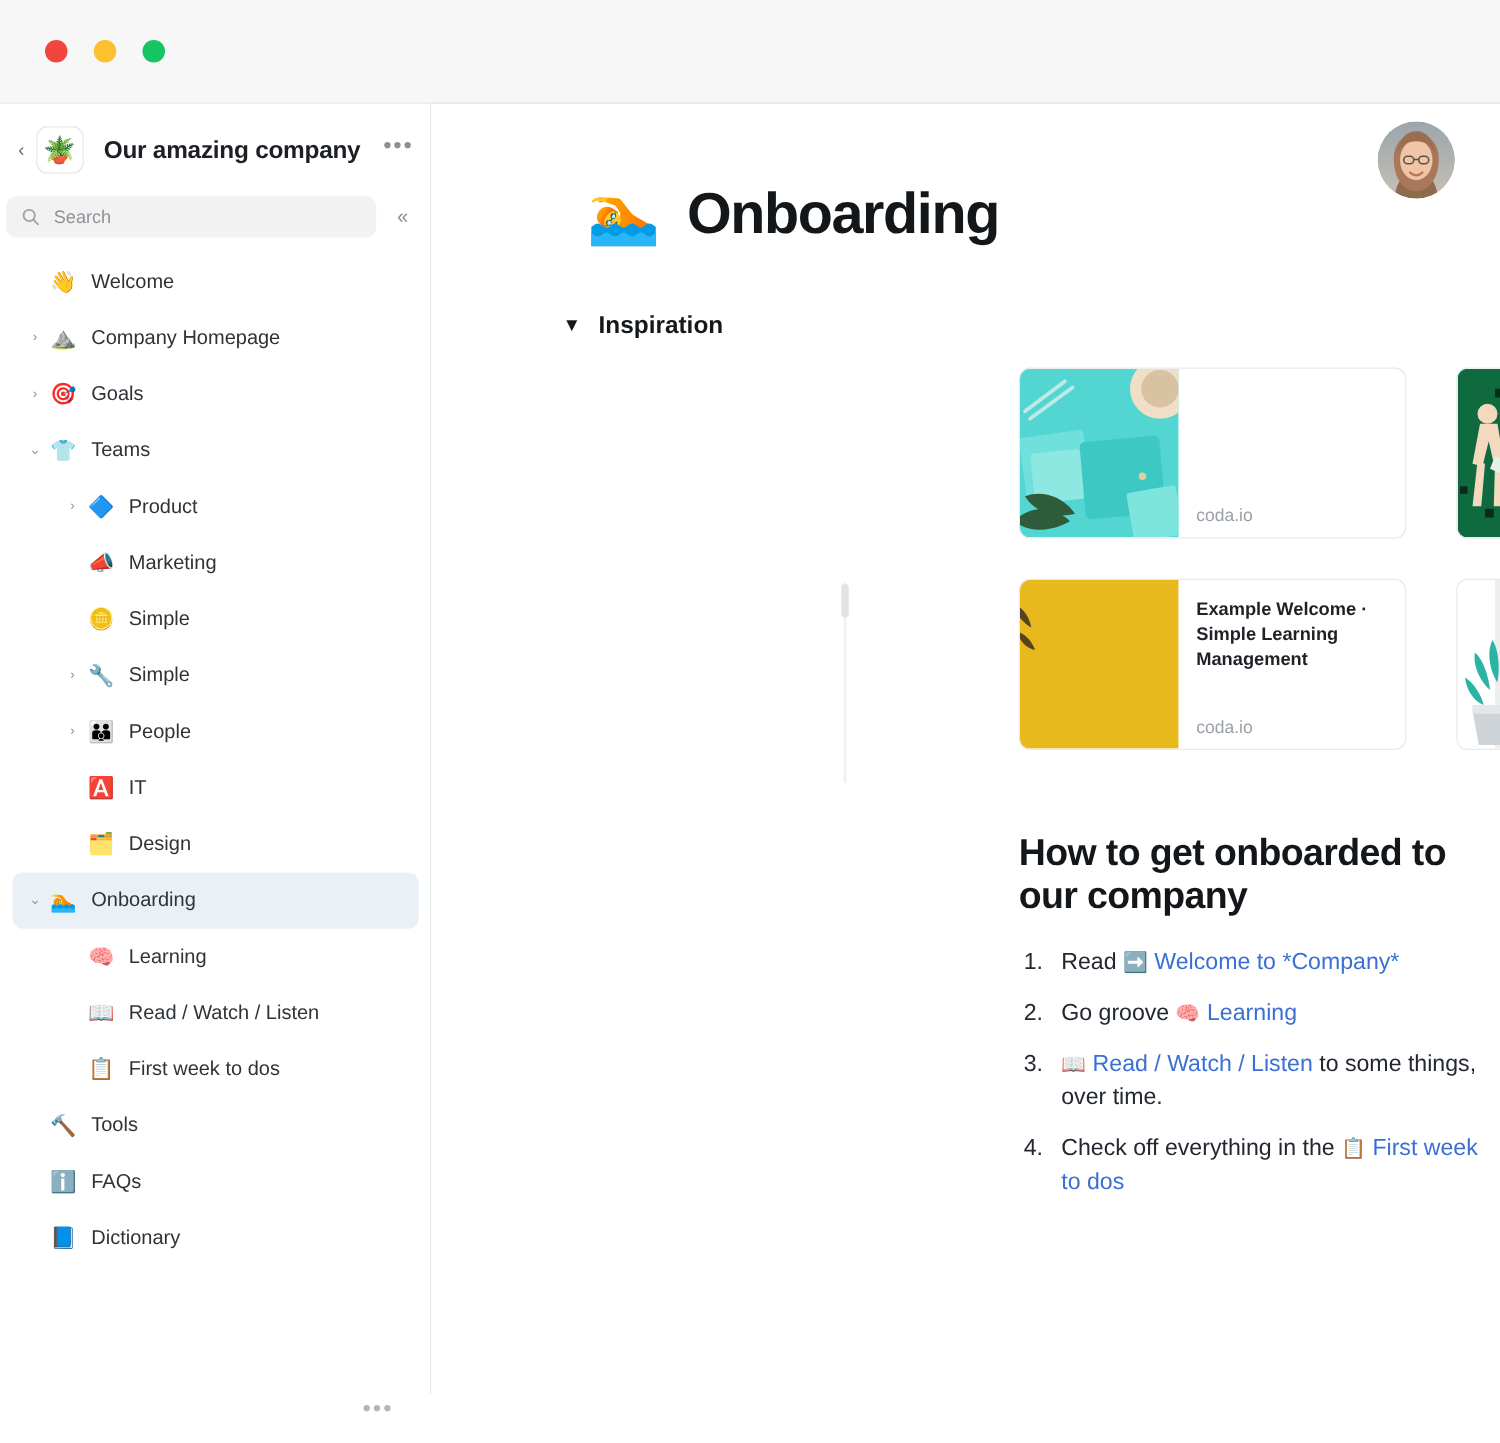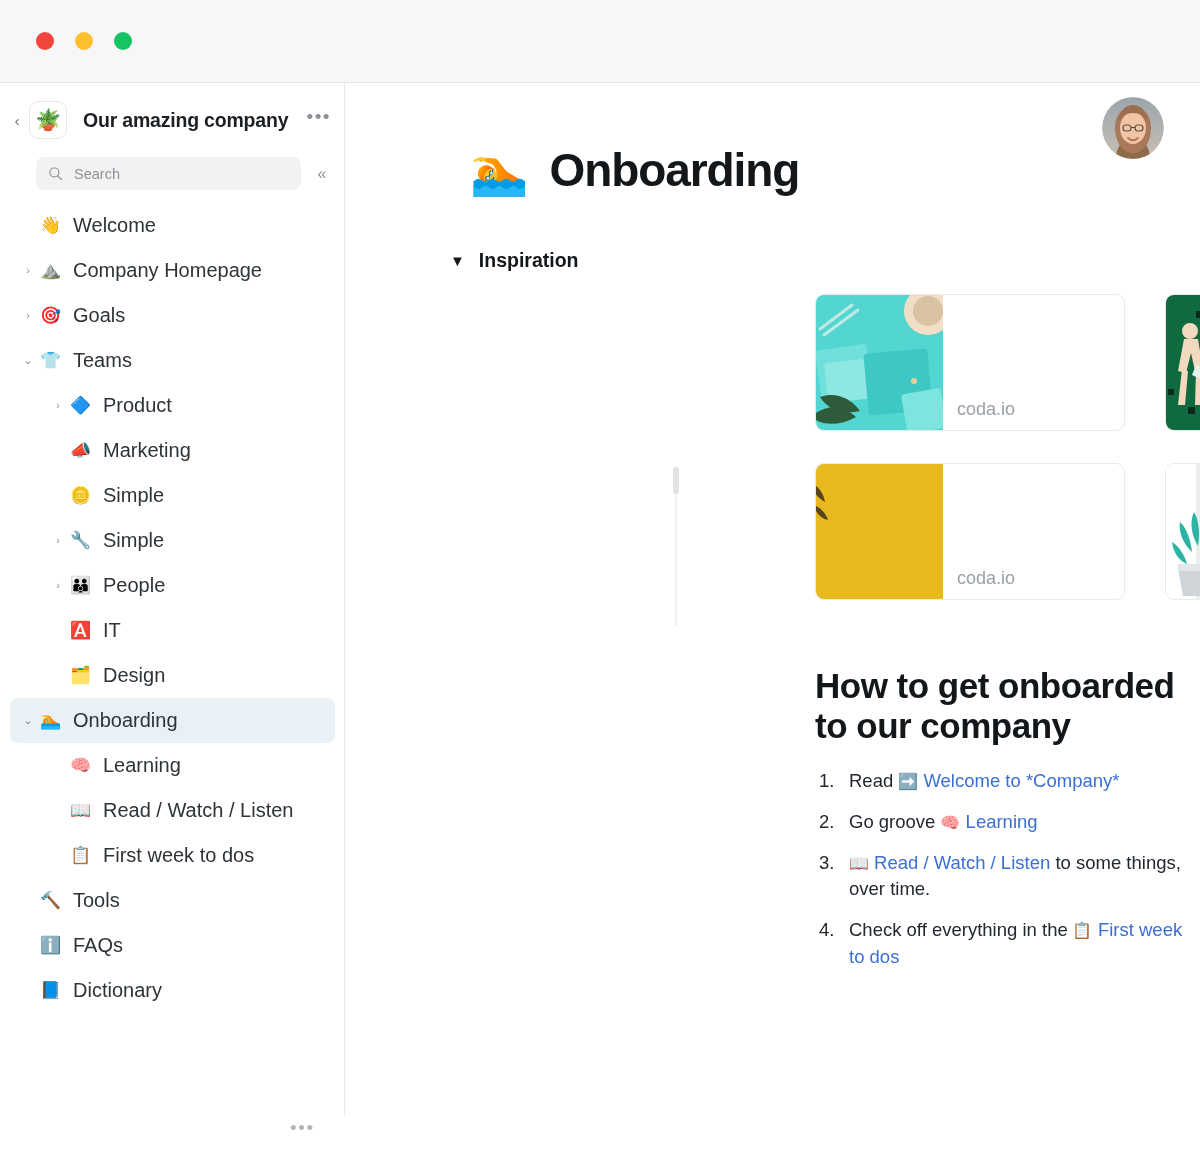--- a/index.html
+++ b/index.html
@@ -77,21 +77,21 @@
     flex: 1;
   }
   .doc-more {
     color: #8b9096; font-size: 19px; letter-spacing: 1.5px;
     line-height: 10px; cursor: pointer; padding-bottom: 7px;
   }
 
   
   .search-row {
     display: flex; align-items: center;
-    padding: 14px 10px 0 36px;
+    padding: 14px 10px 0 5px;
     gap: 8px;
   }
   .search-box {
     flex: 1;
     height: 33px;
     background: #f2f2f3;
     border-radius: 8px;
     display: flex; align-items: center;
     padding: 0 12px;
     gap: 11px;
@@ -120,21 +120,21 @@
     color: #8b9096; font-size: 11px;
     line-height: 1;
   }
   .nav-emoji {
     width: 26px; flex: 0 0 26px;
     text-align: center;
     font-size: 17px;
     line-height: 1;
   }
   .nav-label {
-    font-size: 20px;
+    font-size: 16px;
     color: #2e3338;
     margin-left: 9px;
     white-space: nowrap;
   }
   .lvl0 { padding-left: 8px; }
   .lvl1 { padding-left: 38px; }
 
   .sidebar-footer-dots {
     position: absolute;
     left: 290px; top: 1040px;
@@ -199,40 +199,40 @@
   }
   .card-thumb { width: 127px; flex: 0 0 127px; position: relative; overflow: hidden; }
   .card-body {
     flex: 1; padding: 14px 12px 10px 14px;
     display: flex; flex-direction: column;
   }
   .card-title {
     font-size: 14.6px; font-weight: 700; color: #1e2226;
     line-height: 1.38;
   }
-  .card-domain { font-size: 18px; color: #9aa0a6; margin-top: auto; }
+  .card-domain { font-size: 14px; color: #9aa0a6; margin-top: auto; }
 
   .scroll-rail {
     position: absolute;
     left: 330px; top: 172px;
     width: 2px; height: 160px;
     background: #f0f0f1;
   }
   .scroll-thumb {
     position: absolute;
     left: 328px; top: 173px;
     width: 6px; height: 27px;
     background: #e2e3e4;
     border-radius: 3px;
   }
 
   
   .howto { margin: 66px 0 0 470px; }
   .howto-title {
-    font-size: 35px; font-weight: 700; color: #14171a;
+    font-size: 30px; font-weight: 700; color: #14171a;
     letter-spacing: -0.5px;
   }
   ol.steps { margin: 22px 0 0 0; list-style: none; counter-reset: s; }
   ol.steps li {
     counter-increment: s;
     font-size: 18.5px;
     color: #232830;
     line-height: 1.45;
     margin-bottom: 14px;
     position: relative;
@@ -480,20 +480,21 @@
             <div class="card-thumb">
               <svg viewBox="0 0 127 135" width="127" height="135" preserveAspectRatio="none">
       <rect width="127" height="135" fill="#e8b91d"></rect>
       <g fill="#3c3024" opacity="0.85">
         <path d="M0 22c5 4 8 10 9 16-4-2-8-6-11-10z"></path>
         <path d="M0 42c6 3 10 8 12 14-5-1-9-4-12-9z"></path>
       </g>
     </svg>
             </div>
             <div class="card-body">
+              <div class="card-title">Example Welcome · Simple Learning Management</div>
               <div class="card-domain">coda.io</div>
             </div>
           </div>
           <div class="card">
             <div class="card-thumb">
               <svg viewBox="0 0 127 135" width="127" height="135" preserveAspectRatio="none">
     <rect width="127" height="135" fill="#ffffff"></rect>
     <path d="M30 0h97v135H30z" fill="#eceef0"></path>
     <path d="M60 0h67v135H60z" fill="#f6f7f8"></path>
     <path d="M70 0h57v60L70 30z" fill="#2b3447"></path>

